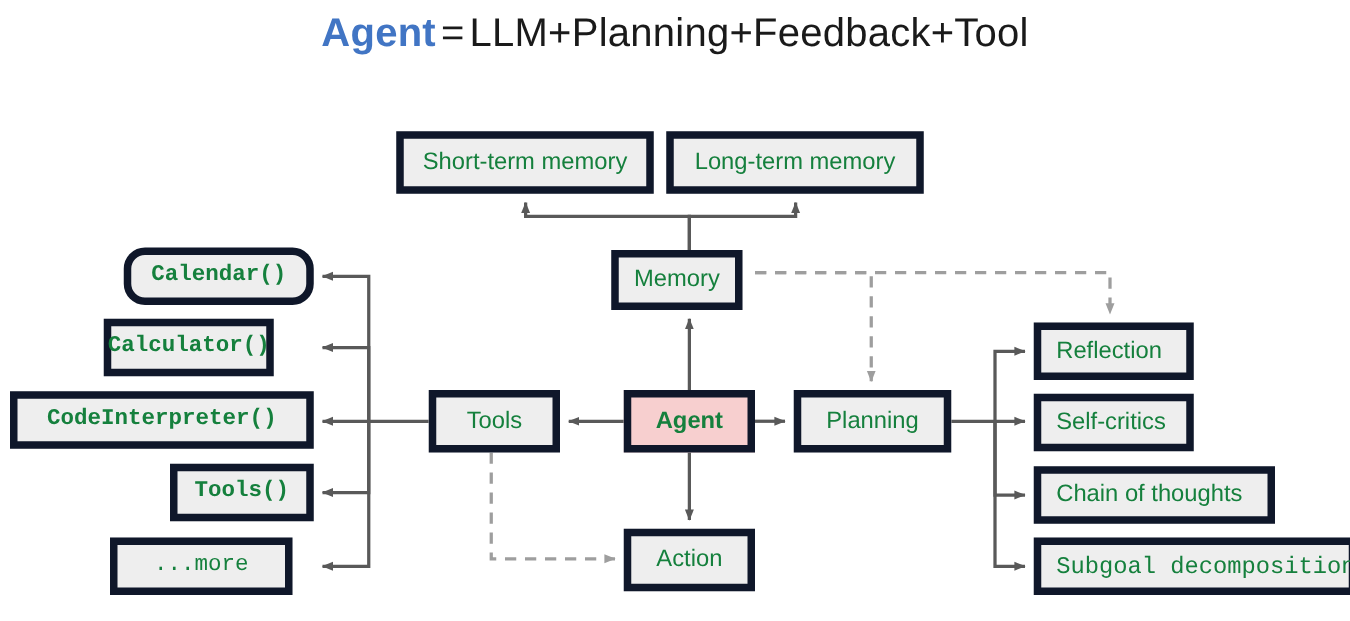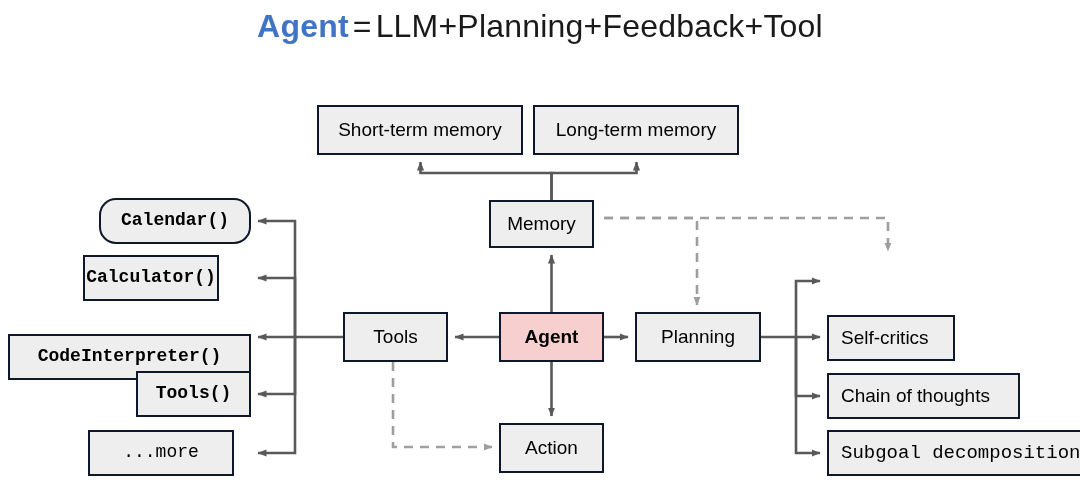--- a/index.html
+++ b/index.html
@@ -47,24 +47,24 @@
     left: 0;
     top: 0;
     width: 1080px;
     height: 497px;
     pointer-events: none;
   }
   .node {
     position: absolute;
     box-sizing: border-box;
     background: #eeeeee;
-    border: 2px solid #0f172a;
+    border: 6px solid #0f172a;
     display: flex;
     align-items: center;
-    color: #000000;
+    color: #15803d;
     font-size: 19px;
     line-height: 1.1;
     white-space: nowrap;
   }
   .node.center {
     justify-content: center;
   }
   .node.leftpad {
     justify-content: flex-start;
     padding-left: 12px;
@@ -157,30 +157,33 @@
   <div class="node center" style="left:499px; top:423px; width:105px; height:50px;">
     <span>Action</span>
   </div>
 
   <div class="node mono" style="left:99px; top:198px; width:152px; height:46px;border-radius:17px;">
     <span>Calendar()</span>
   </div>
   <div class="node mono" style="left:83px; top:255px; width:136px; height:46px;">
     <span>Calculator()</span>
   </div>
-  <div class="node mono" style="left:8px; top:313px; width:243px; height:46px;margin-top:21px;">
+  <div class="node mono" style="left:8px; top:313px; width:243px; height:46px;">
     <span>CodeInterpreter()</span>
   </div>
   <div class="node mono" style="left:136px; top:371px; width:115px; height:46px;">
     <span>Tools()</span>
   </div>
   <div class="node mono" style="left:88px; top:430px; width:146px; height:46px; font-weight:normal;">
     <span>...more</span>
   </div>
 
+  <div class="node leftpad" style="left:827px; top:258px; width:128px; height:46px;">
+    <span>Reflection</span>
+  </div>
   <div class="node leftpad" style="left:827px; top:315px; width:128px; height:46px;">
     <span>Self-critics</span>
   </div>
   <div class="node leftpad" style="left:827px; top:373px; width:193px; height:46px;">
     <span>Chain of thoughts</span>
   </div>
   <div class="node leftpad" style="left:827px; top:430px; width:258px; height:46px;font-family:Liberation Mono, monospace;">
     <span>Subgoal decomposition</span>
   </div>
 

